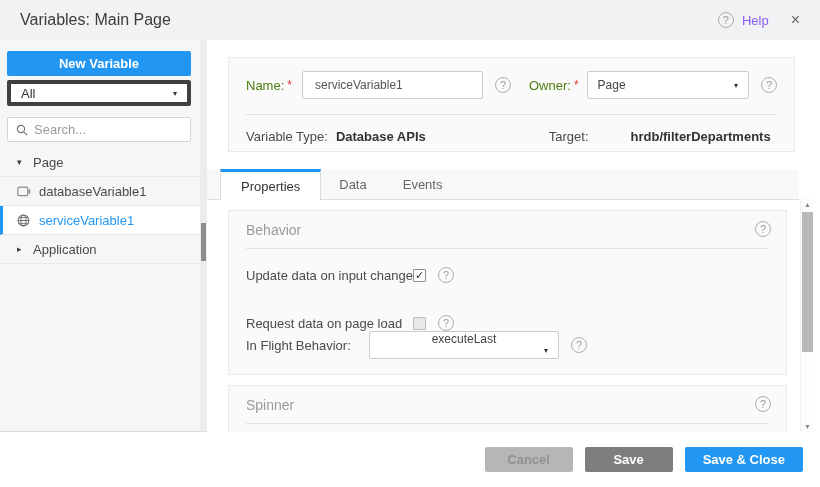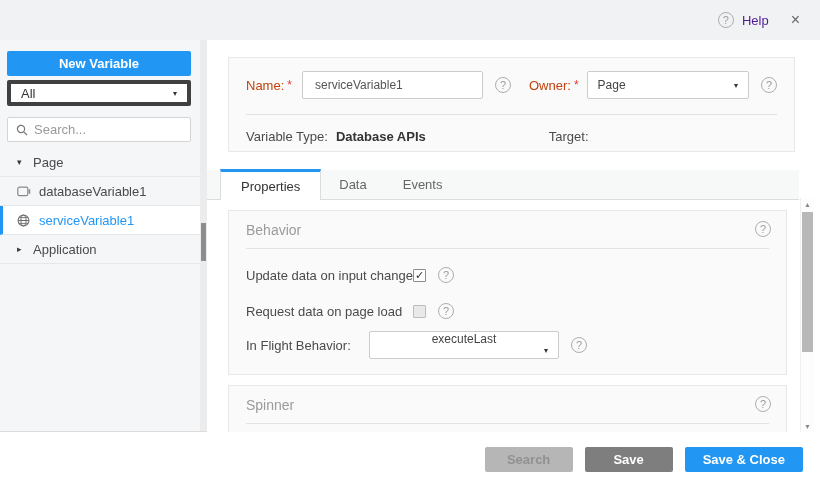--- a/index.html
+++ b/index.html
@@ -8,21 +8,21 @@
   .window { position:relative; width:820px; height:487px; background:#fff; }
 
   
   .header { position:absolute; left:0; top:0; width:820px; height:40px;
     background:#f1f2f3; display:flex; align-items:center; }
   .header-title { font-size:16px; color:#3c3c3c; margin-left:20px; }
   .header-right { margin-left:auto; display:flex; align-items:center; gap:8px; padding-right:20px; }
   .qicon { width:16px; height:16px; min-width:16px; border:1px solid #aeaeae; border-radius:50%;
     color:#9d9d9d; font-size:11px; line-height:14px; display:inline-flex;
     align-items:center; justify-content:center; background:transparent; }
-  .help-label { font-size:13px; color:#4c1d95; margin-right:14px; }
+  .help-label { font-size:13px; color:#8b5cf6; margin-right:14px; }
   .close-x { font-size:16px; color:#666; cursor:pointer; }
 
   
   .sidebar { position:absolute; left:0; top:40px; width:207px; height:392px;
     background:#f5f6f7; border-bottom:1px solid #dcdcdc; }
   .sb-scroll-track { position:absolute; right:0; top:0; width:7px; height:100%; background:#ececec; }
   .sb-scroll-thumb { position:absolute; right:1px; top:183px; width:5px; height:38px; background:#8d8d8d; }
   .new-var-btn { position:absolute; left:7px; top:11px; width:184px; height:25px;
     background:#2296f3; color:#fff; font-size:13px; font-weight:bold; border:none;
     border-radius:2px; cursor:pointer; display:flex; align-items:center; justify-content:center; }
@@ -43,21 +43,21 @@
   .tree-row .node-icon { width:16px; height:14px; margin-right:6px; display:inline-flex; align-items:center; }
   .tree-row.child { padding-left:17px; }
   .tree-row.selected { background:#fff; border-left:3px solid #2296f3; padding-left:14px; color:#2296f3; }
 
   
   .main { position:absolute; left:207px; top:40px; width:613px; height:392px; background:#fff; overflow:hidden; }
   .panel { background:#fafafa; border:1px solid #e8e8e8; position:absolute; }
   .form-panel { left:21px; top:17px; width:567px; height:95px; }
   .form-row1 { position:absolute; left:17px; top:12px; right:17px; height:30px;
     display:flex; align-items:center; }
-  .field-label { font-size:13px; color:#c2410c; }
+  .field-label { font-size:13px; color:#4d7c0f; }
   .req { color:#e53935; font-size:12px; margin-left:3px; }
   .text-input { width:181px; height:28px; background:#fff; border:1px solid #ccc; border-radius:2px;
     font-size:12px; color:#555; padding:0 12px; font-family:inherit; outline:none; }
   .select { height:28px; background:#fff; border:1px solid #ccc; border-radius:2px;
     display:flex; align-items:center; padding:0 10px; font-size:12px; color:#444; cursor:pointer; }
   .form-divider { position:absolute; left:17px; right:17px; top:56px; border-top:1px solid #e2e2e2; }
   .form-row2 { position:absolute; left:17px; top:66px; right:17px; height:24px;
     display:flex; align-items:center; font-size:13px; }
   .ro-label { color:#4a4a4a; }
   .ro-value { color:#333; font-weight:bold; margin-left:8px; }
@@ -104,20 +104,21 @@
   .btn-cancel { background:#b6b6b6; color:#919191; }
   .btn-save { background:#7e7e7e; color:#fff; }
   .btn-save-close { background:#2296f3; color:#fff; }
 </style>
 </head>
 <body>
 
 <div class="window">
 
   <div class="header">
+    <div class="header-title">Variables: Main Page</div>
     <div class="header-right">
       <span class="qicon">?</span>
       <span class="help-label">Help</span>
       <span class="close-x">×</span>
     </div>
   </div>
 
   <div class="sidebar">
     <button class="new-var-btn">New Variable</button>
 
@@ -185,41 +186,42 @@
           <span>Page</span>
           <span class="caret-down">▾</span>
         </div>
         <span class="qicon" style="margin-left:12px;">?</span>
       </div>
       <div class="form-divider"></div>
       <div class="form-row2">
         <span class="ro-label">Variable Type:</span>
         <span class="ro-value">Database APIs</span>
         <span class="ro-label" style="margin-left:123px;">Target:</span>
+        <span class="ro-value" style="margin-left:42px;">hrdb/filterDepartments</span>
       </div>
     </div>
 
     <div class="tabs">
       <div class="tab active">Properties</div>
       <div class="tab">Data</div>
       <div class="tab">Events</div>
     </div>
 
     <div class="panel behavior-panel">
       <div class="section-title">Behavior</div>
       <span class="qicon section-help">?</span>
       <div class="section-divider"></div>
 
       <div class="prop-row" style="top:50px;">
         <span class="prop-label">Update data on input change</span>
         <span class="checkbox">✓</span>
         <span class="qicon row-help">?</span>
       </div>
 
-      <div class="prop-row" style="top:86px;">
+      <div class="prop-row" style="top:98px;">
         <span class="prop-label">Request data on page load</span>
         <span class="checkbox unchecked"></span>
         <span class="qicon row-help">?</span>
       </div>
 
       <div class="prop-row" style="top:120px;">
         <span class="prop-label" style="width:123px;">In Flight Behavior:</span>
         <div class="select" style="width:190px;flex-direction:column;">
           <span>executeLast</span>
           <span class="caret-down">▾</span>
@@ -235,18 +237,18 @@
     </div>
 
     <div class="scrollbar">
       <div class="sb-arrow up">▲</div>
       <div class="scroll-thumb"></div>
       <div class="sb-arrow down">▼</div>
     </div>
   </div>
 
   <div class="footer">
-    <button class="btn btn-cancel">Search</button>
+    <button class="btn btn-cancel">Cancel</button>
     <button class="btn btn-save">Save</button>
     <button class="btn btn-save-close">Save &amp; Close</button>
   </div>
 
 </div>
 
 </body></html>

